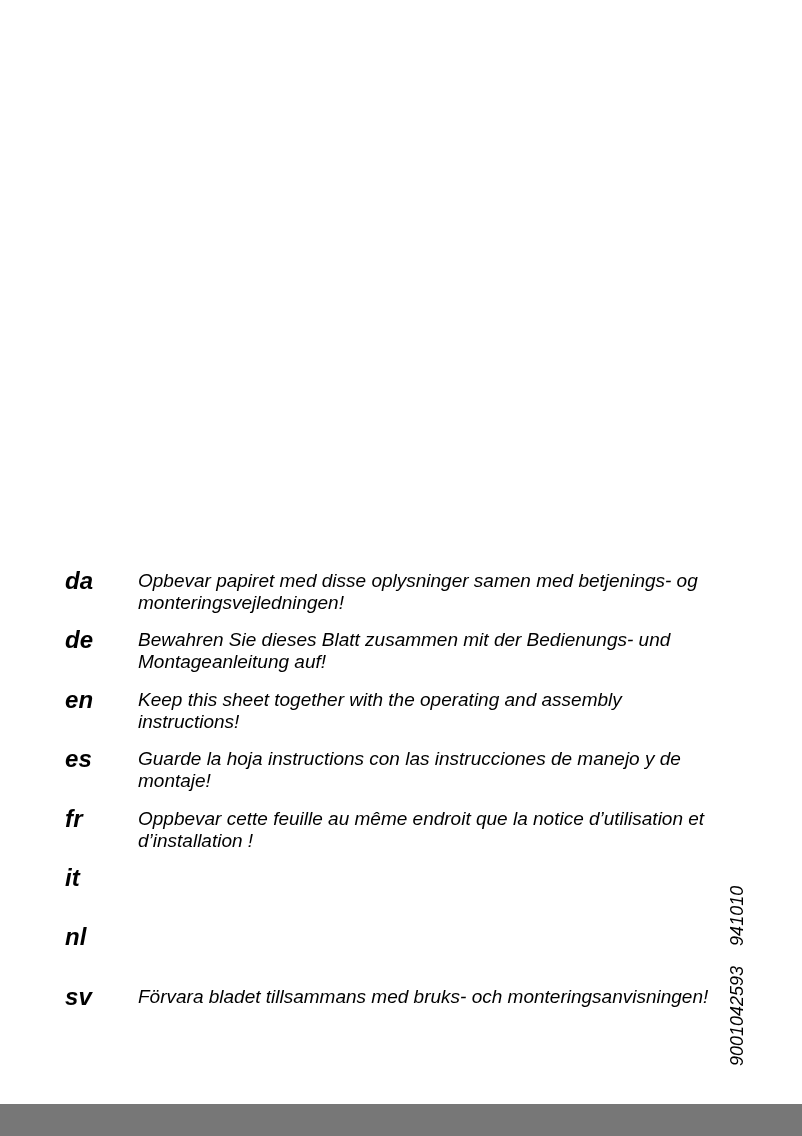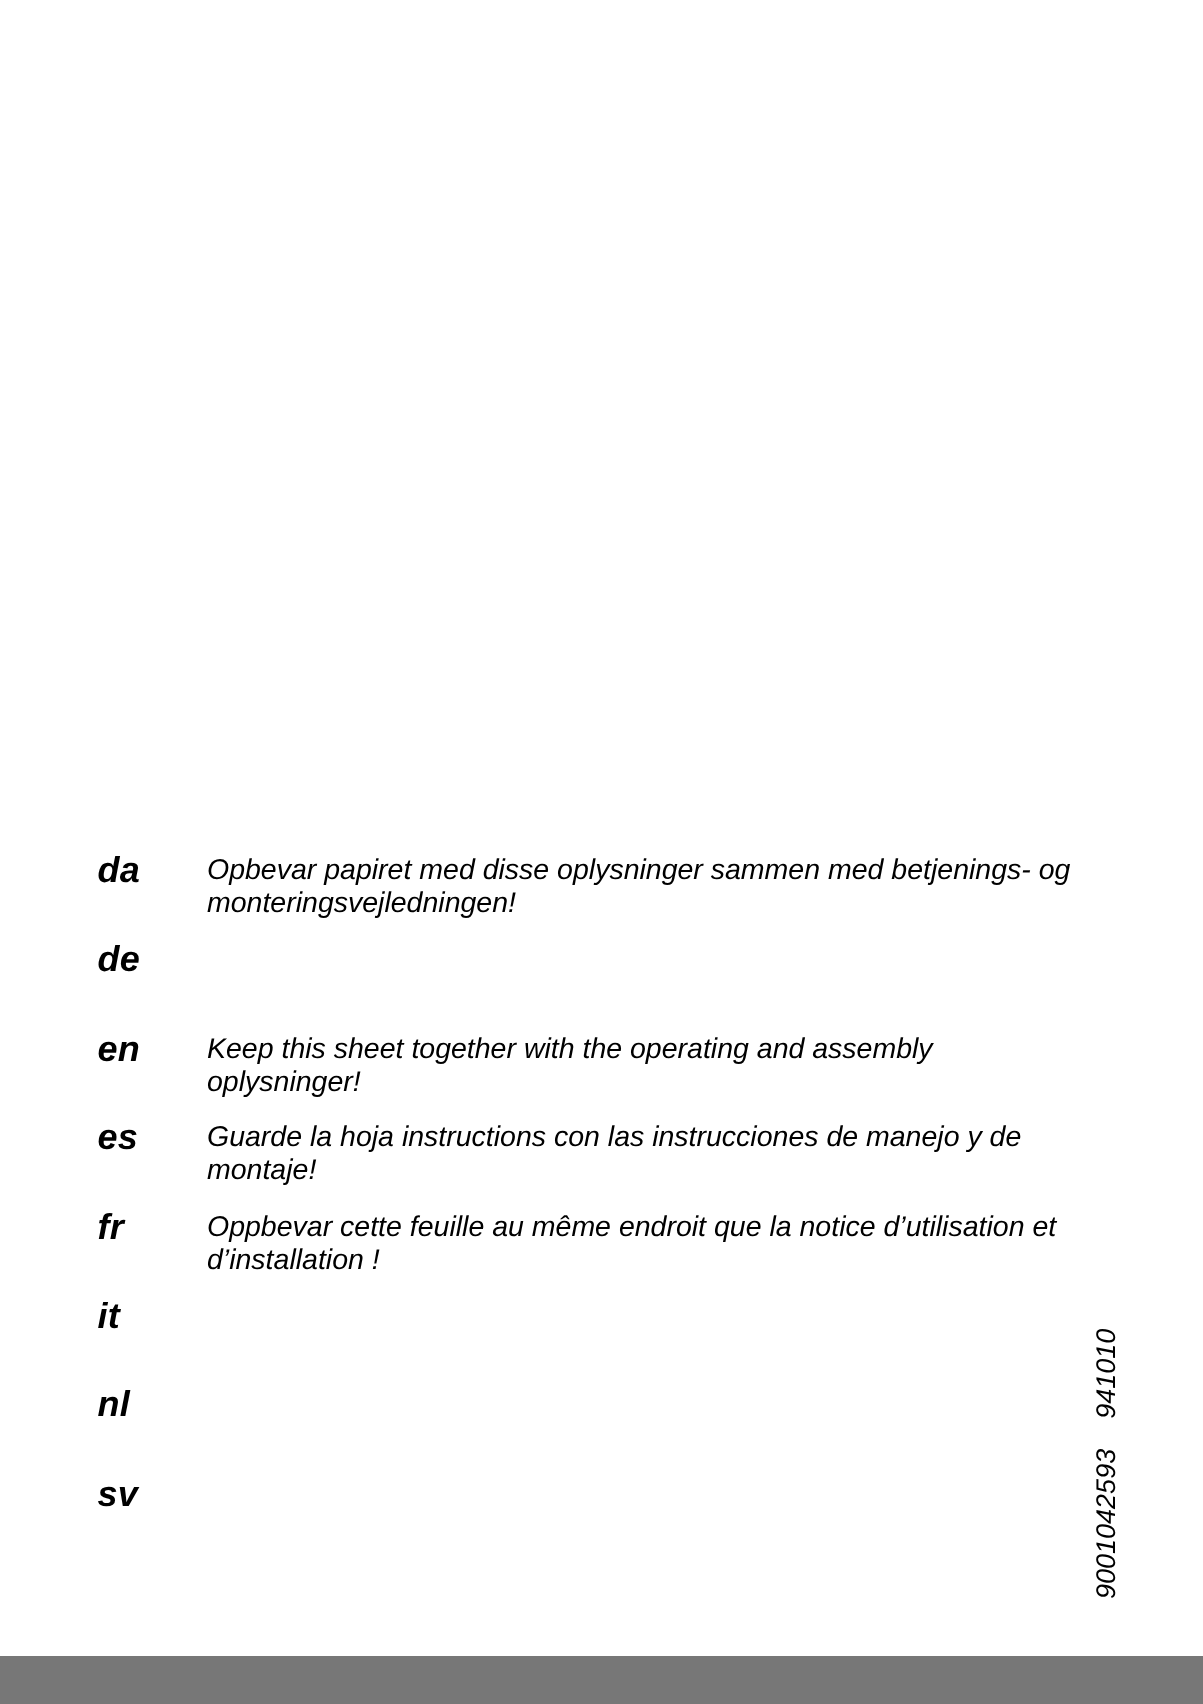--- a/index.html
+++ b/index.html
@@ -59,49 +59,52 @@
   }
 </style>
 </head>
 <body>
 
 <div class="page" style="background: rgb(255, 255, 255); color: rgb(0, 0, 0);">
 
   <div class="rows">
     <div class="block">
       <span class="code">da</span>
-      <span class="text">Opbevar papiret med disse oplysninger sammen med betjenings- og
+      <span class="text">Opbevar papiret med disse oplysninger samen med betjenings- og
 monteringsvejledningen!</span>
     </div>
     <div class="block">
       <span class="code">de</span>
+      <span class="text">Bewahren Sie dieses Blatt zusammen mit der Bedienungs- und
+Montageanleitung auf!</span>
     </div>
     <div class="block">
       <span class="code">en</span>
       <span class="text">Keep this sheet together with the operating and assembly
-oplysninger!</span>
+instructions!</span>
     </div>
     <div class="block">
       <span class="code">es</span>
       <span class="text">Guarde la hoja instructions con las instrucciones de manejo y de
 montaje!</span>
     </div>
     <div class="block">
       <span class="code">fr</span>
       <span class="text">Oppbevar cette feuille au même endroit que la notice d’utilisation et
 d’installation !</span>
     </div>
     <div class="block">
       <span class="code">it</span>
     </div>
     <div class="block">
       <span class="code">nl</span>
     </div>
     <div class="block">
       <span class="code">sv</span>
+      <span class="text">Förvara bladet tillsammans med bruks- och monteringsanvisningen!</span>
     </div>
   </div>
 
   <div class="vertical-code">9001042593    941010</div>
 
   <div class="footer-rule" style="background: rgb(30, 34, 42);"></div>
 
 </div>
 
 </body></html>

